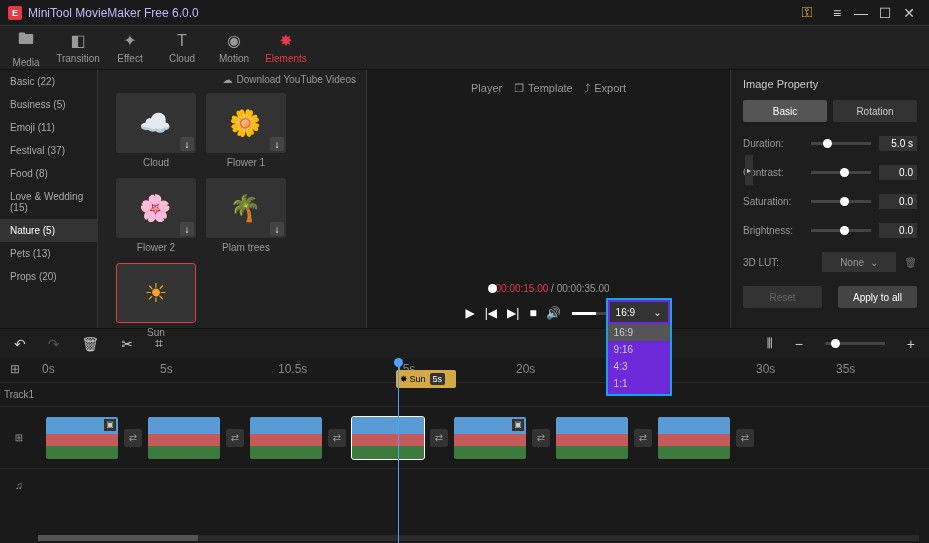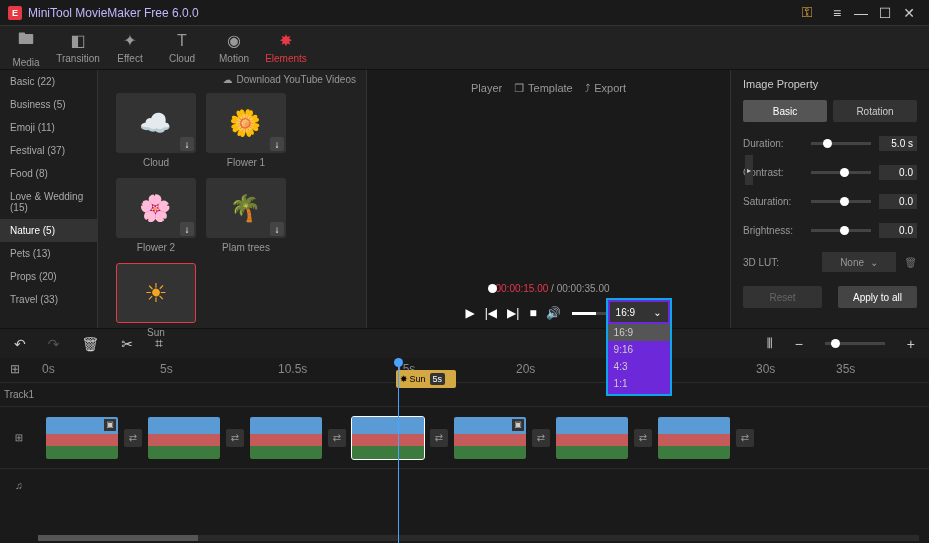--- a/index.html
+++ b/index.html
@@ -144,21 +144,20 @@
   <div class="sidebar">
     <div class="side-item">Basic (22)</div>
     <div class="side-item">Business (5)</div>
     <div class="side-item">Emoji (11)</div>
     <div class="side-item">Festival (37)</div>
     <div class="side-item">Food (8)</div>
     <div class="side-item">Love &amp; Wedding (15)</div>
     <div class="side-item active">Nature (5)</div>
     <div class="side-item">Pets (13)</div>
     <div class="side-item">Props (20)</div>
-    <div class="side-item">Travel (33)</div>
   </div>
 
   <div class="content">
     <div class="dl-link">
         <span>☁</span>
         <span>Download YouTube Videos</span>
       </div>
     <div class="element-grid">
       <div class="element-card">
         <div class="element-thumb">

